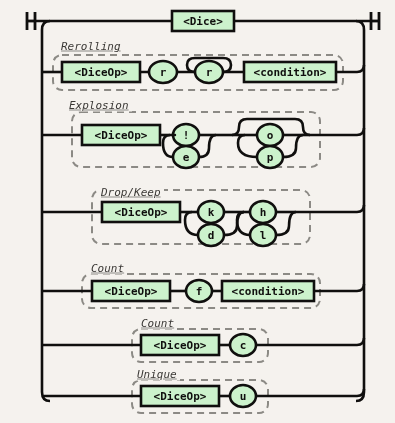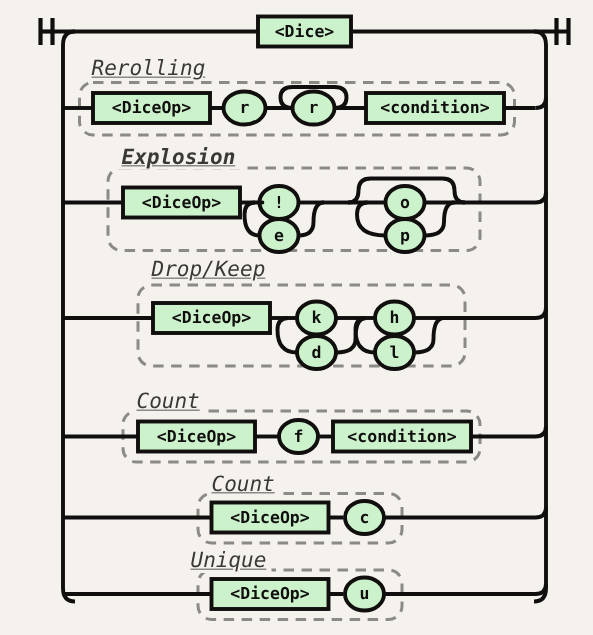--- a/index.html
+++ b/index.html
@@ -21,21 +21,21 @@
   .lbl{
     position:absolute;
     font-family:"DejaVu Sans Mono","Liberation Mono",monospace;
     color:#100f0e;
     white-space:nowrap;
     pointer-events:none;
   }
   .nt-label{font-size:11px;font-weight:bold;letter-spacing:0px;transform:translate(-50%,-50%);}
   .t-label{font-size:11px;font-weight:bold;transform:translate(-50%,-50%);}
   .sec-label{
-    font-size:14px;font-style:italic;color:#3b3936;
+    font-size:11px;font-style:italic;color:#3b3936;
     text-decoration:underline;text-decoration-color:#8c8a85;
     transform:translate(0,-50%);
     background:#f5f2ee;padding:0 3px;
   }
 </style>
 </head>
 <body>
 
 <div id="diagram-root">
 
@@ -136,25 +136,25 @@
     <rect class="nt-box" x="141" y="386" width="78" height="20"></rect>
     <path class="rail" d="M219 396 H229"></path>
     <ellipse class="t-oval" cx="243" cy="396" rx="13" ry="11"></ellipse>
     <path class="rail" d="M256 396 H357 Q364 396 364 389"></path>
 
   </svg>
 
   <div class="lbl nt-label" style="left:203px;top:21px;">&lt;Dice&gt;</div>
 
   <div class="lbl sec-label" style="left:58px;top:46px;">Rerolling</div>
-  <div class="lbl sec-label" style="left:78px;top:105px;font-weight:bold;">Explosion</div>
-  <div class="lbl sec-label" style="left:98px;top:180px;">Drop/Keep</div>
+  <div class="lbl sec-label" style="left:66px;top:105px;">Explosion</div>
+  <div class="lbl sec-label" style="left:98px;top:192px;">Drop/Keep</div>
   <div class="lbl sec-label" style="left:88px;top:268px;">Count</div>
   <div class="lbl sec-label" style="left:138px;top:323px;text-align:right;">Count</div>
-  <div class="lbl sec-label" style="left:124px;top:374px;font-style:italic;">Unique</div>
+  <div class="lbl sec-label" style="left:134px;top:374px;font-style:italic;">Unique</div>
 
   <div class="lbl nt-label" style="left:101px;top:72px;">&lt;DiceOp&gt;</div>
   <div class="lbl t-label" style="left:163px;top:72px;">r</div>
   <div class="lbl t-label" style="left:209px;top:72px;">r</div>
   <div class="lbl nt-label" style="left:290px;top:72px;">&lt;condition&gt;</div>
 
   <div class="lbl nt-label" style="left:121px;top:135px;">&lt;DiceOp&gt;</div>
   <div class="lbl t-label" style="left:186px;top:135px;">!</div>
   <div class="lbl t-label" style="left:186px;top:157px;">e</div>
   <div class="lbl t-label" style="left:270px;top:135px;">o</div>

